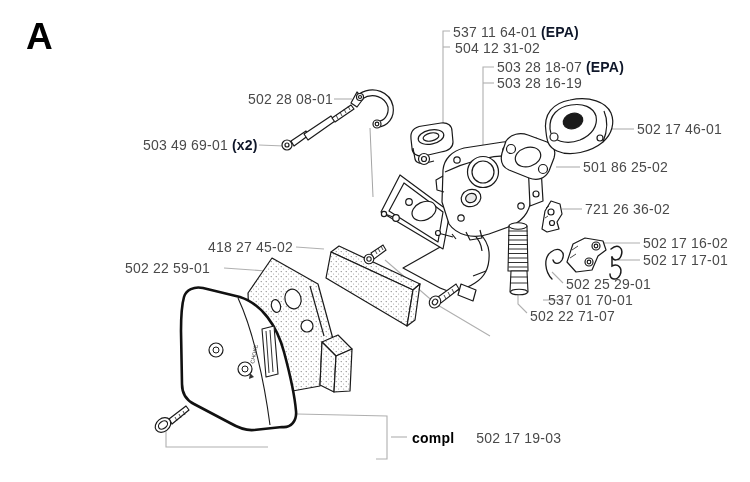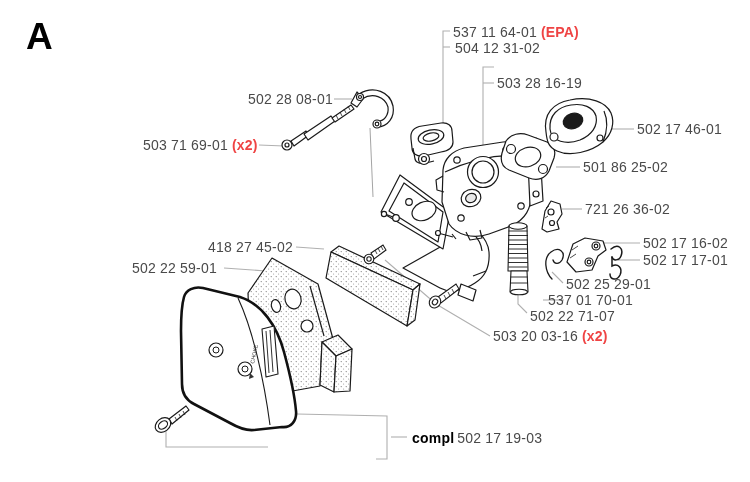--- a/index.html
+++ b/index.html
@@ -1,21 +1,21 @@
 <!DOCTYPE html>
 <html><head>
 <meta charset="utf-8">
 <style>
   html,body{margin:0;padding:0;background:#fff;}
   .stage{position:relative;width:750px;height:482px;background:#fff;overflow:hidden;
          font-family:"Liberation Sans",sans-serif;}
   .stage svg{position:absolute;left:0;top:0;}
   .co{position:absolute;font-size:14px;line-height:15px;color:#4a4a4a;white-space:nowrap;letter-spacing:.2px;}
-  .co .suf{font-weight:bold;color:#ef4444;margin-left:4px;}
-  .co .pre{font-weight:bold;color:#000;margin-right:3px;}
+  .co .suf{font-weight:bold;color:#0f172a;margin-left:4px;}
+  .co .pre{font-weight:bold;color:#000;margin-right:22px;}
   .fig-a{position:absolute;left:26px;top:16px;font-size:37px;font-weight:bold;color:#000;}
 </style>
 </head>
 <body>
 
 <div class="stage">
 
   <svg width="750" height="482" viewBox="0 0 750 482">
     <defs>
       <pattern id="stip" width="5" height="5" patternUnits="userSpaceOnUse">
@@ -209,29 +209,29 @@
       <path d="M175,417 L177,421 M179,414 L181,418 M183,411 L185,415" stroke-width="0.8"></path>
       <ellipse cx="163" cy="425" rx="8.5" ry="6.5" transform="rotate(-38 163 425)"></ellipse>
       <ellipse cx="163" cy="425" rx="5" ry="3.5" transform="rotate(-38 163 425)"></ellipse>
     </g>
   </svg>
 
   <div class="fig-a">A</div>
 
   <div class="co" style="left:453px;top:25px"><span class="num">537 11 64-01</span><span class="suf">(EPA)</span></div>
   <div class="co" style="left:455px;top:41px"><span class="num">504 12 31-02</span></div>
+  <div class="co" style="left:497px;top:60px"><span class="num">503 28 18-07</span><span class="suf">(EPA)</span></div>
   <div class="co" style="left:497px;top:76px"><span class="num">503 28 16-19</span></div>
   <div class="co" style="left:248px;top:92px"><span class="num">502 28 08-01</span></div>
-  <div class="co" style="left:143px;top:138px"><span class="num">503 71 69-01</span><span class="suf">(x2)</span></div>
+  <div class="co" style="left:143px;top:138px"><span class="num">503 49 69-01</span><span class="suf">(x2)</span></div>
   <div class="co" style="left:637px;top:122px"><span class="num">502 17 46-01</span></div>
   <div class="co" style="left:583px;top:160px"><span class="num">501 86 25-02</span></div>
   <div class="co" style="left:585px;top:202px"><span class="num">721 26 36-02</span></div>
   <div class="co" style="left:643px;top:236px"><span class="num">502 17 16-02</span></div>
   <div class="co" style="left:643px;top:253px"><span class="num">502 17 17-01</span></div>
   <div class="co" style="left:566px;top:277px"><span class="num">502 25 29-01</span></div>
   <div class="co" style="left:548px;top:293px"><span class="num">537 01 70-01</span></div>
   <div class="co" style="left:530px;top:309px"><span class="num">502 22 71-07</span></div>
-  <div class="co" style="left:493px;top:329px"><span class="num">503 20 03-16</span><span class="suf">(x2)</span></div>
   <div class="co" style="left:208px;top:240px"><span class="num">418 27 45-02</span></div>
-  <div class="co" style="left:132px;top:261px"><span class="num">502 22 59-01</span></div>
+  <div class="co" style="left:125px;top:261px"><span class="num">502 22 59-01</span></div>
   <div class="co" style="left:412px;top:431px"><span class="pre">compl</span><span class="num">502 17 19-03</span></div>
 
 </div>
 
 </body></html>

